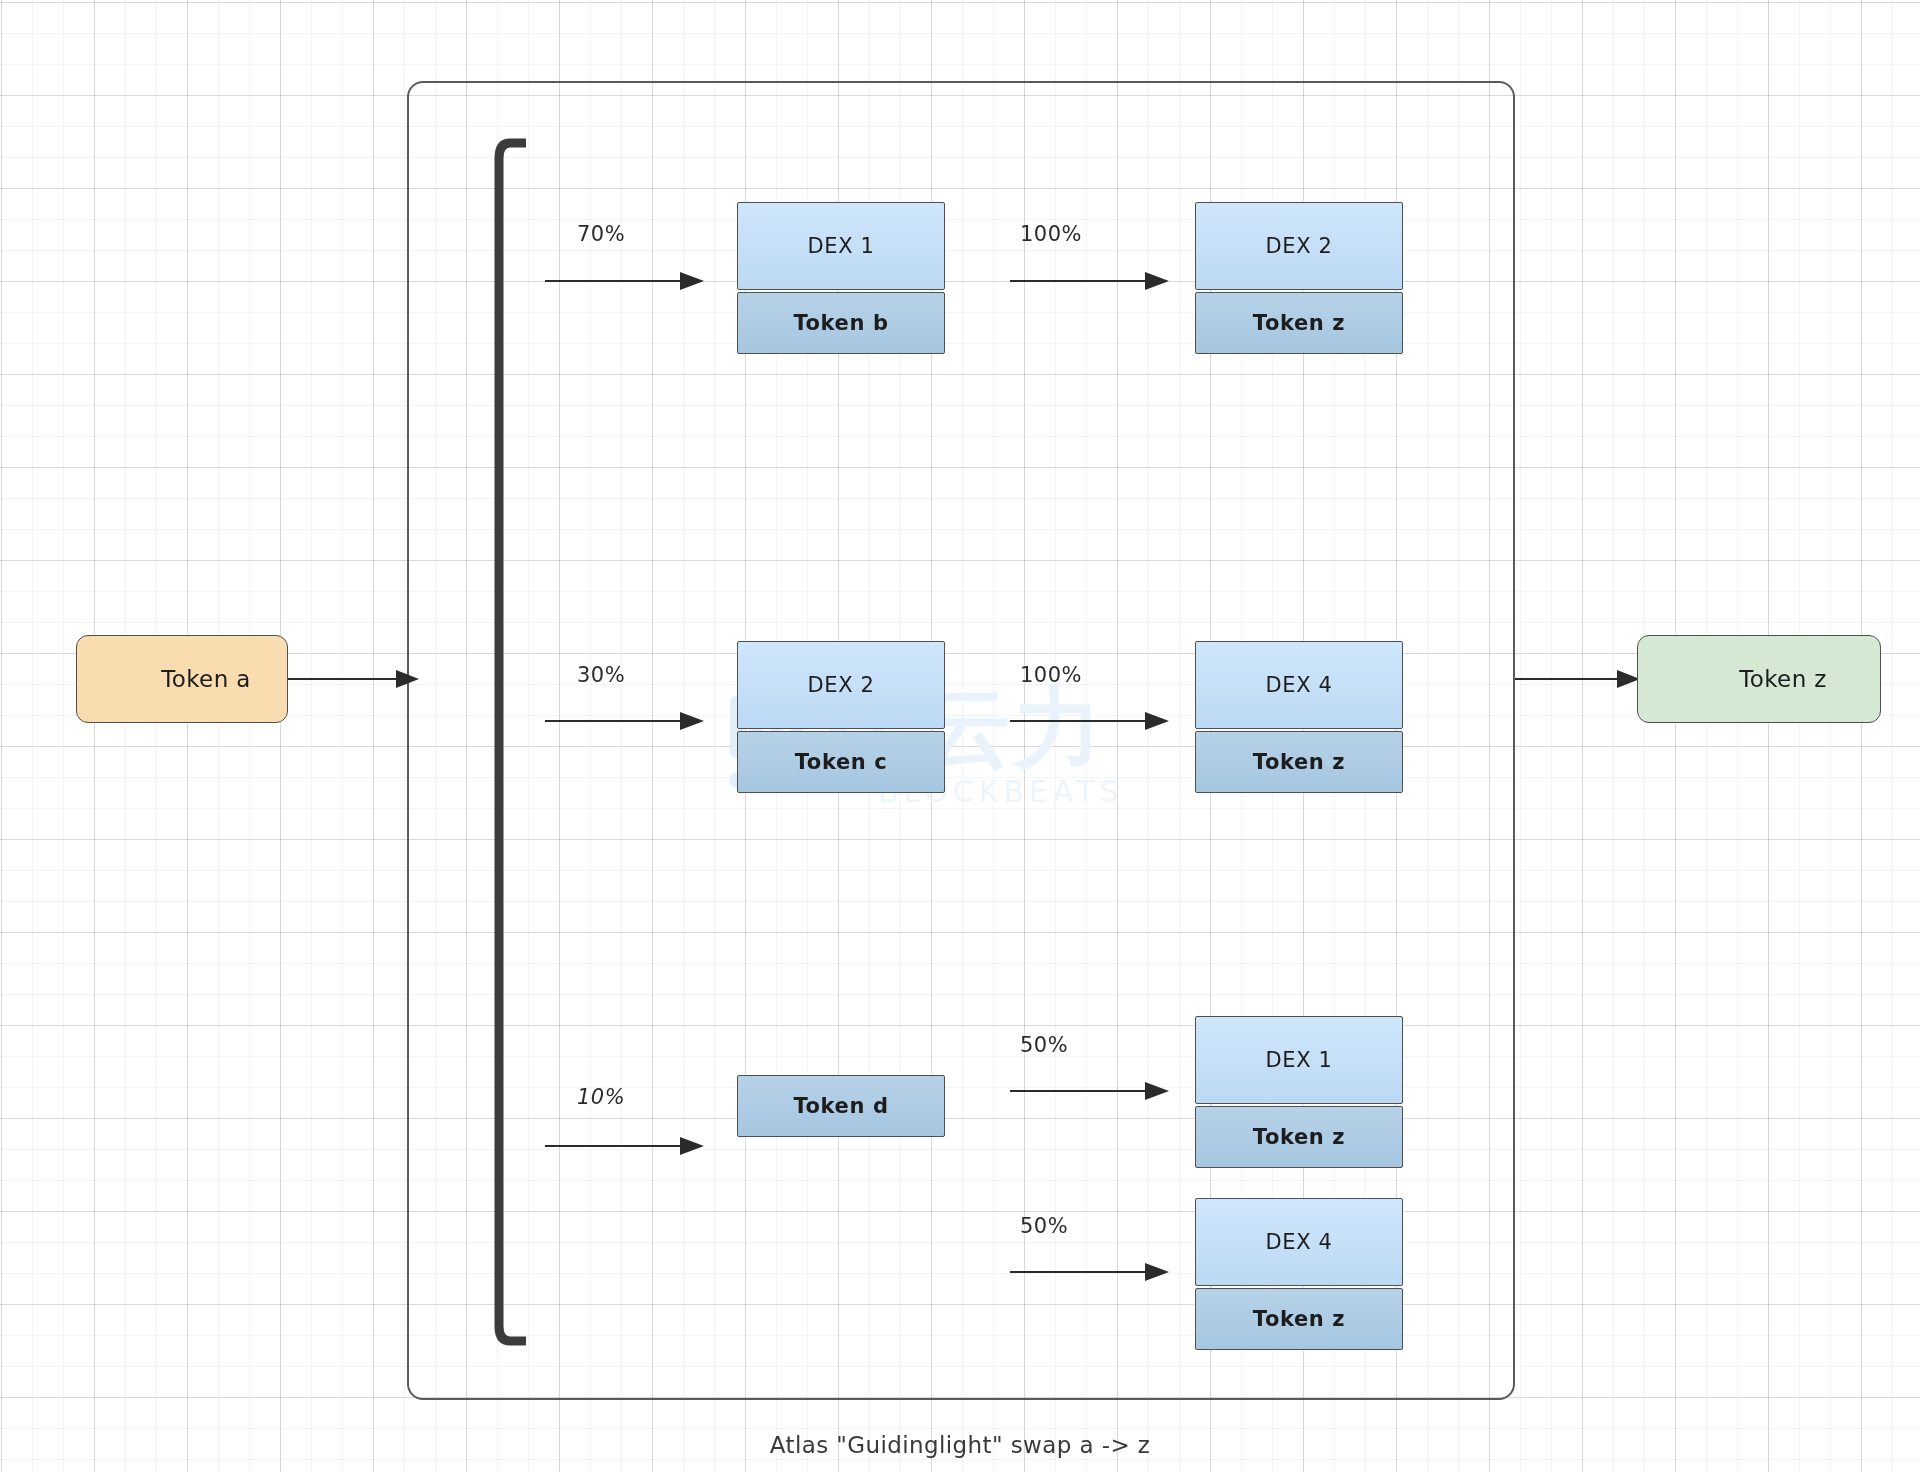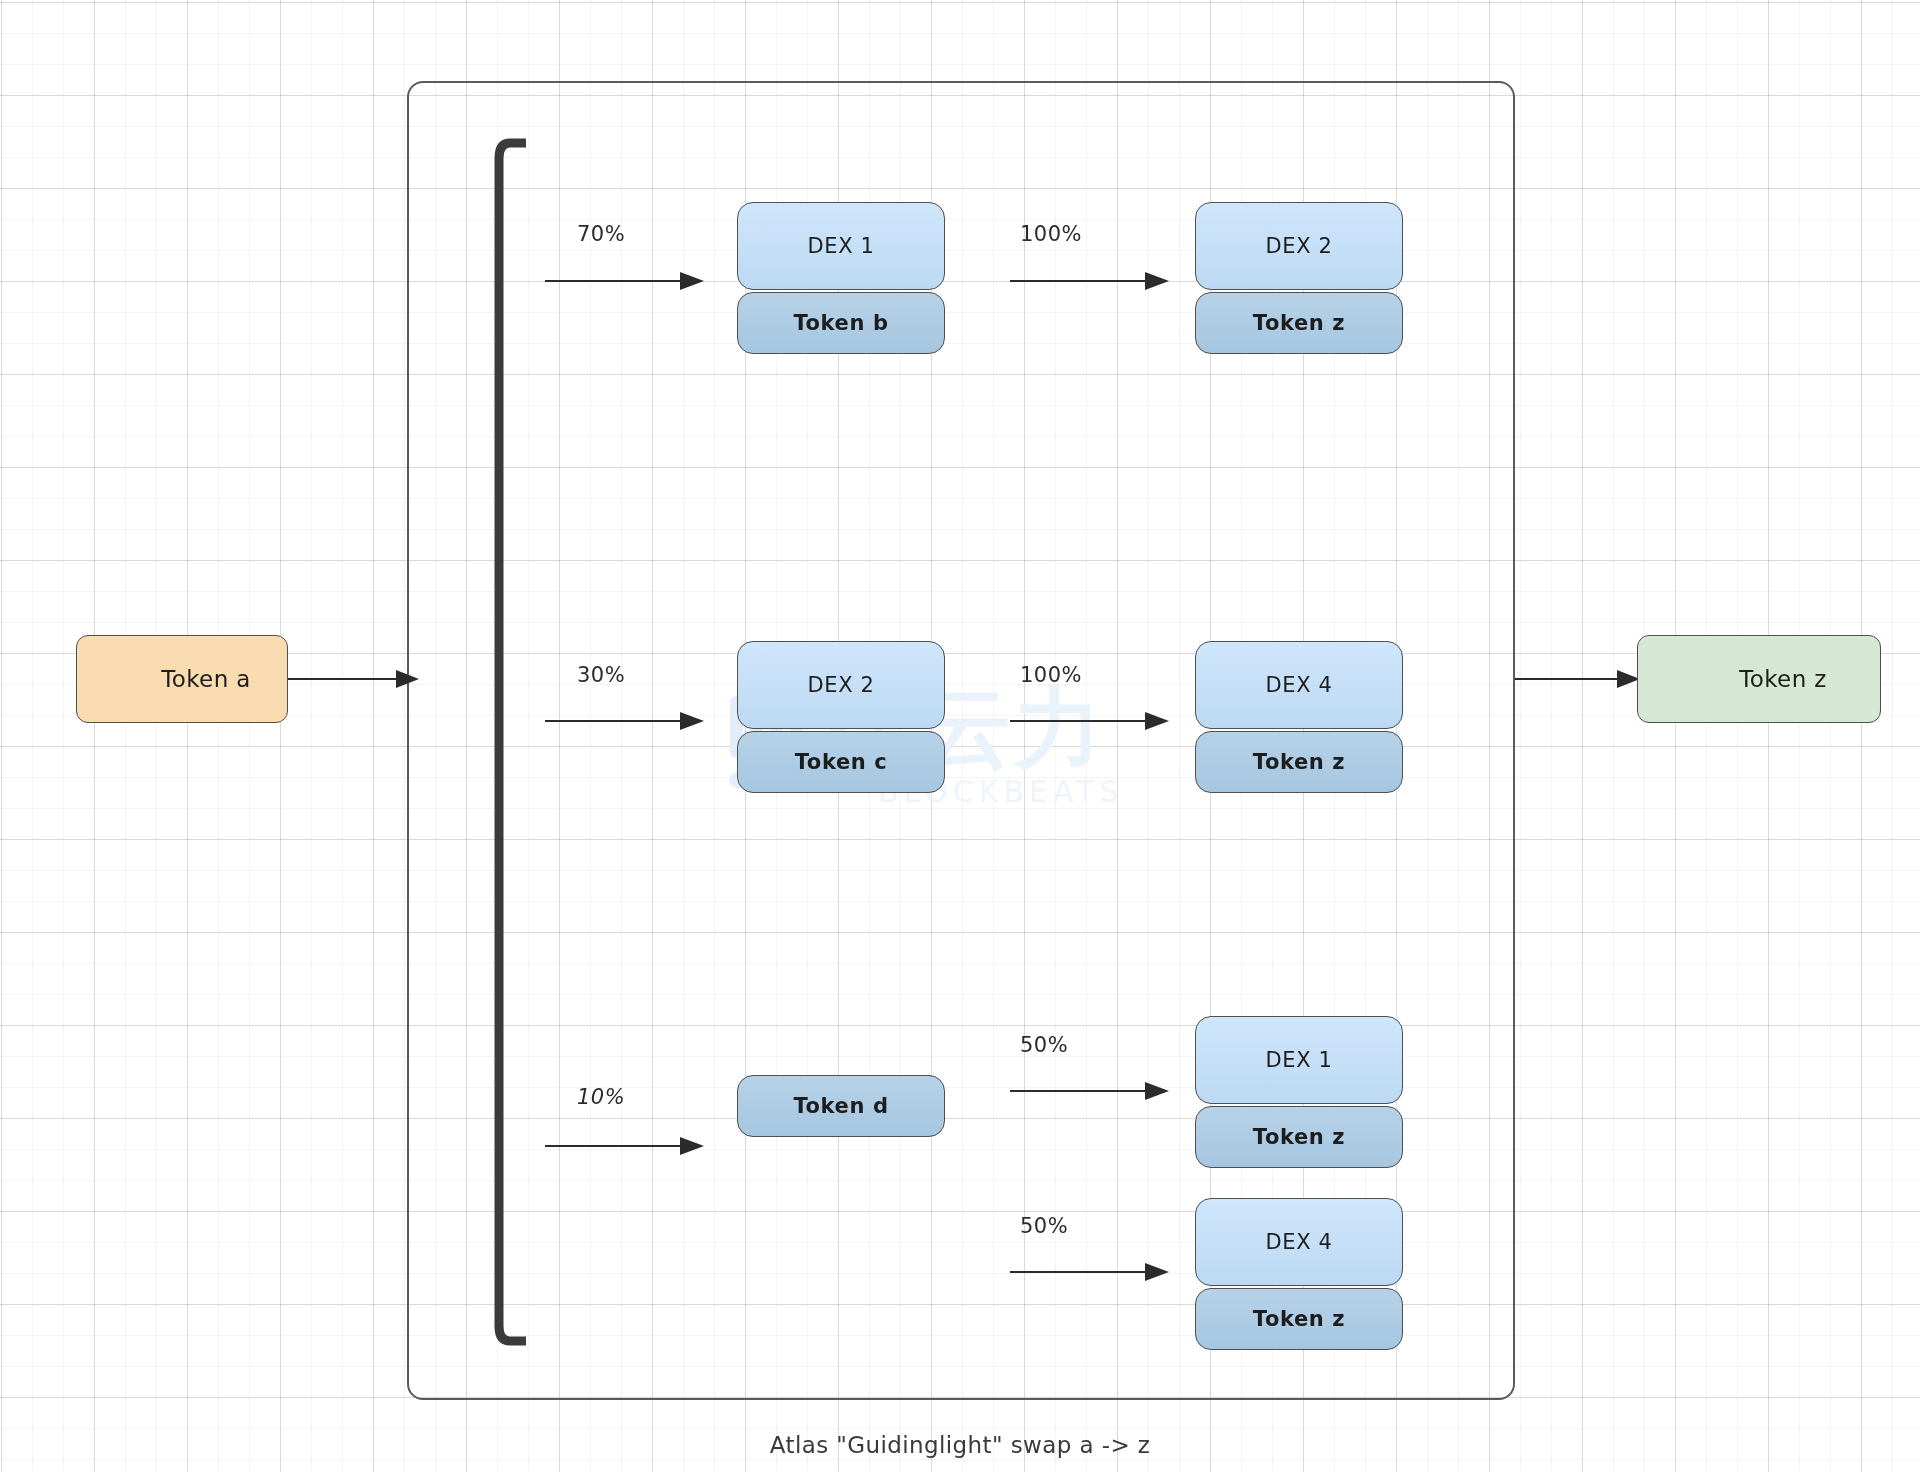--- a/index.html
+++ b/index.html
@@ -85,21 +85,21 @@
   
   .dex-node {
     position: absolute;
     width: 208px;
     z-index: 4;
   }
   .dex-node .dex-head,
   .dex-node .dex-foot {
     box-sizing: border-box;
     border: 1.6px solid #4f4f4f;
-    border-radius: 16px;
+    border-radius: 2px;
     display: flex;
     align-items: center;
     justify-content: center;
     font-size: 21px;
     color: #1d1d1d;
     letter-spacing: 0.6px;
     text-align: center;
   }
   .dex-node .dex-head {
     height: 88px;

